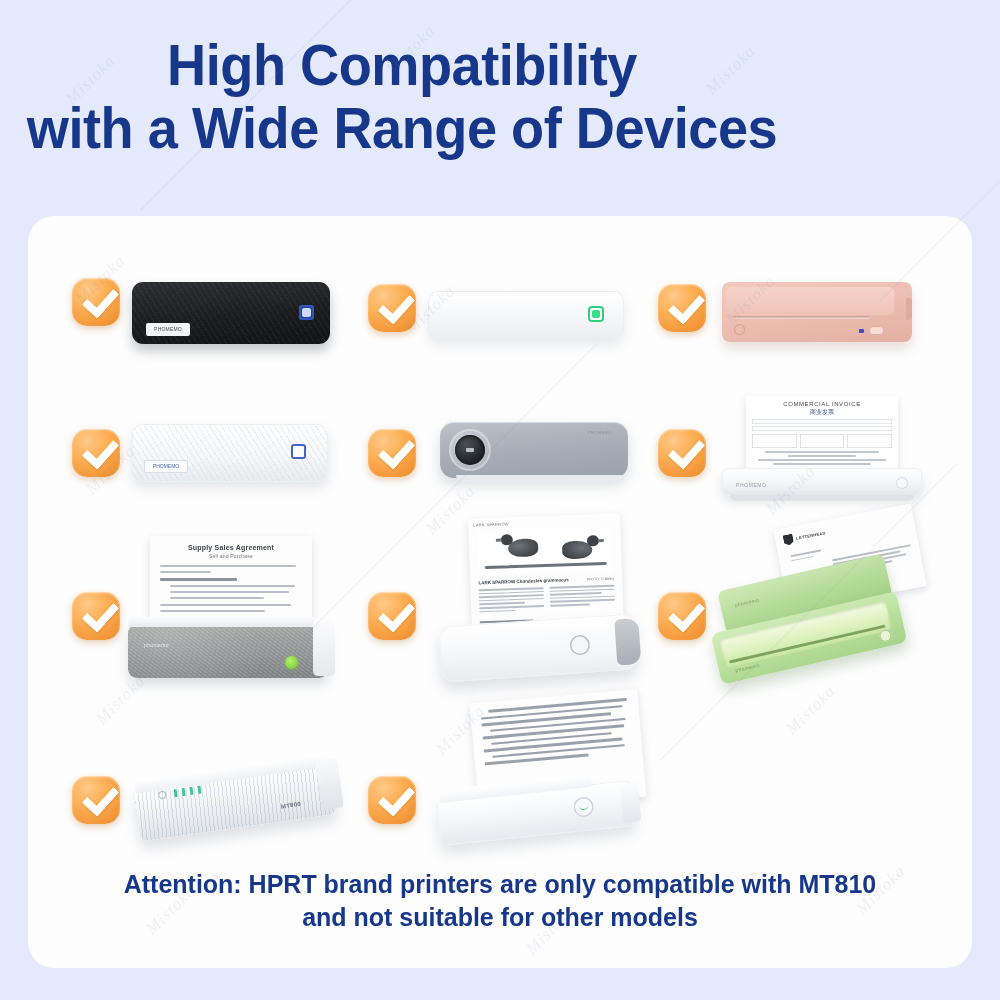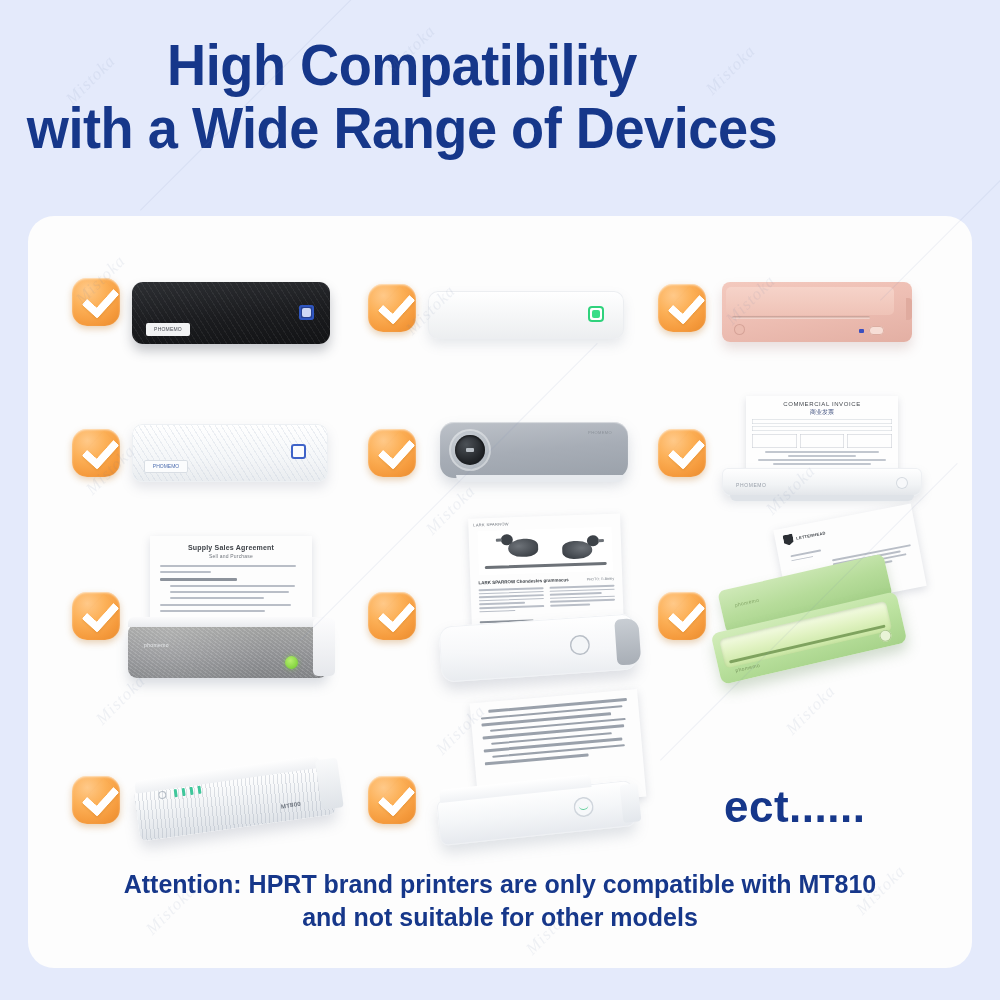--- a/index.html
+++ b/index.html
@@ -695,21 +695,20 @@
         <div class="ln" style="width:90%;margin-left:8px"></div>
         <div class="ln" style="width:70%"></div>
       </div>
       <div class="p-cn" style="left:14px; top:94px;">
         <div class="top"></div>
         <div class="cap"></div>
         <div class="ring"></div>
       </div>
     </div>
 
-    <div class="ect" style="left:38px; top:566px; position:absolute; left:696px;">ect......</div>
 
     <div class="note" style="top:652px;">
       <div>Attention: HPRT brand printers are only compatible with MT810</div>
       <div>and not suitable for other models</div>
     </div>
 
   </div>
 </div>
 
 <div class="watermark-layer">

